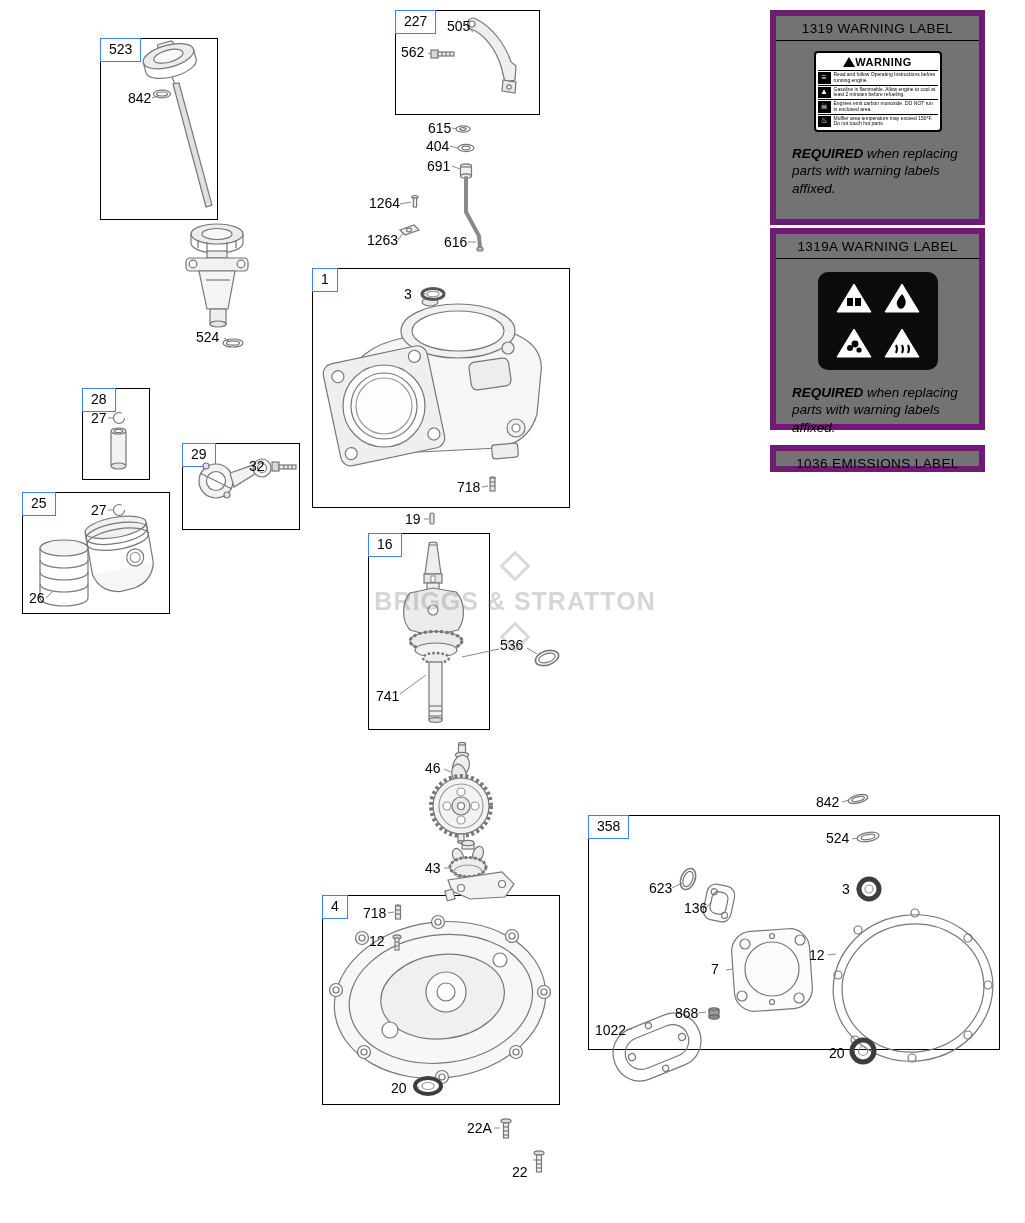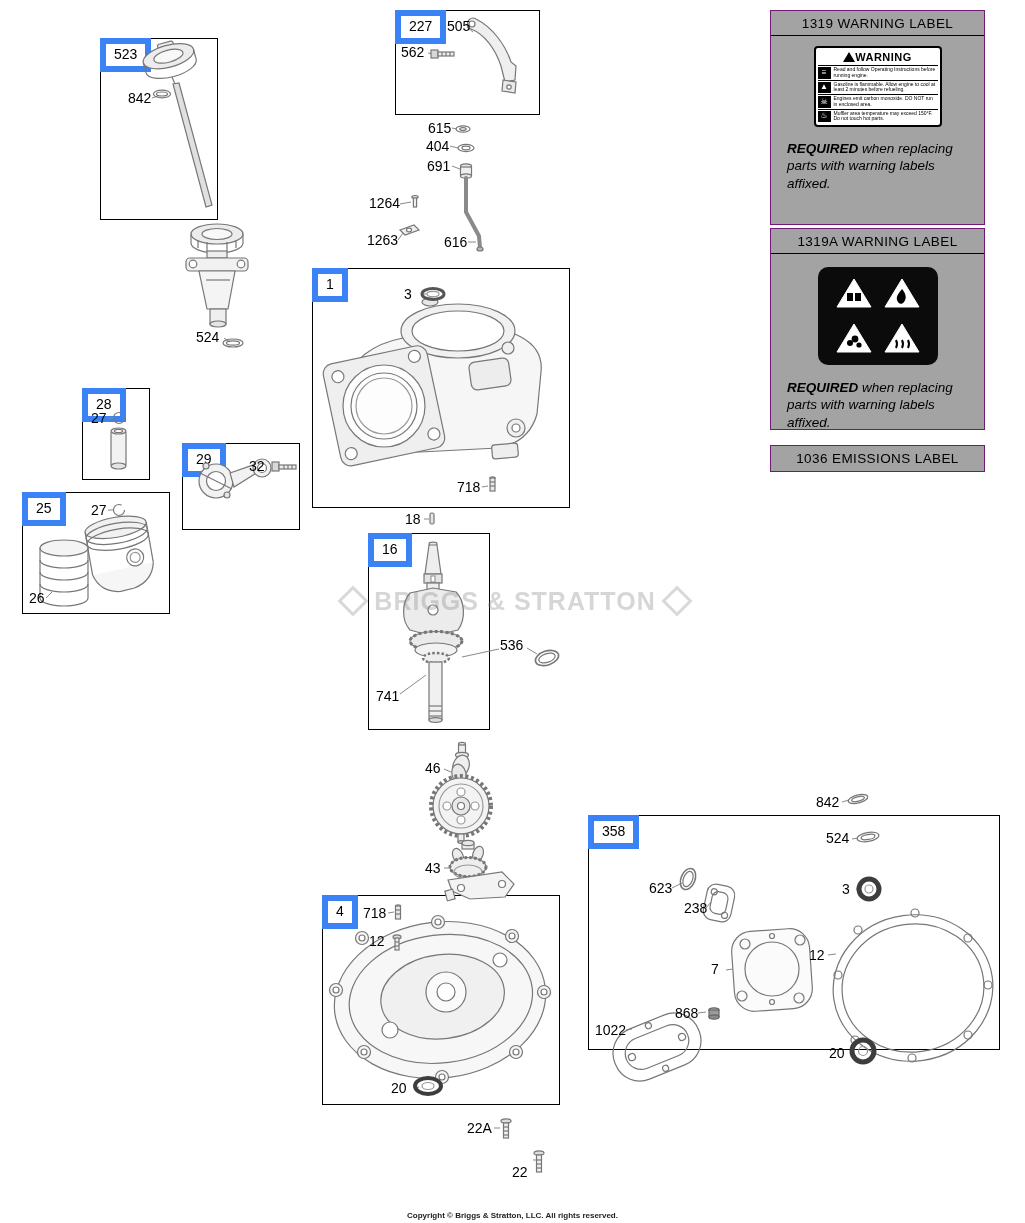--- a/index.html
+++ b/index.html
@@ -1,28 +1,28 @@
 <!DOCTYPE html>
 <html><head>
 <meta charset="utf-8">
 <style>
   * { margin:0; padding:0; box-sizing:border-box; }
   html,body { background:#fff; }
   body { font-family:"Liberation Sans", sans-serif; color:#000; }
   .page { position:relative; width:1025px; height:1223px; background:#fff; overflow:hidden; }
 
   .gbox { position:absolute; border:1px solid #000; }
-  .gbox-label { position:absolute; top:-1px; left:-1px; border:6px solid #3b82f6; background:#fff;
+  .gbox-label { position:absolute; top:-1px; left:-1px; border:1px solid #3b82f6; background:#fff;
                 padding:2px 8px; font-size:14px; line-height:1.25; }
 
   .art { position:absolute; left:0; top:0; pointer-events:none; }
 
   .callout { position:absolute; font-size:14px; line-height:1.1; white-space:nowrap; }
 
-  .wbox { position:absolute; border:1px solid #701a75; background:#a3a3a3; }
+  .wbox { position:absolute; border:6px solid #701a75; background:#737373; }
   .wbox-header { border-bottom:1px solid #000; text-align:center; font-size:13.5px;
                  padding:5px 2px 4px 2px; letter-spacing:.4px; }
   .wbox-body { position:relative; }
 
   .sticker { width:128px; margin:10px auto 0 auto; border:2px solid #000; border-radius:4px;
              background:#fff; padding:2px; }
   .sticker-header { display:flex; align-items:center; justify-content:center; 
                     border-bottom:1.5px solid #000; padding:1px 0 2px 0; }
   .sticker-header .word { font-weight:bold; font-size:11px; letter-spacing:.5px; }
   .tri { width:0; height:0; border-left:6px solid transparent; border-right:6px solid transparent;
@@ -33,21 +33,21 @@
                  display:flex; align-items:center; justify-content:center; }
   .sticker-txt { font-size:5px; line-height:1.15; color:#000; }
 
   .required-text { font-style:italic; font-size:13.5px; line-height:1.28; margin:13px 14px 0 16px; }
   .required-text b { font-weight:bold; font-style:italic; }
 
   .blacklabel { display:block; margin:12px auto 0 auto; }
 
   .watermark { position:absolute; left:384px; top:578px; width:262px; height:46px;
                display:flex; align-items:center; justify-content:center; gap:10px;
-               pointer-events:none; }
+               pointer-events:none;flex-direction:column; }
   .watermark .wm-text { font-weight:bold; font-size:25px; letter-spacing:1px;
                         color:rgba(130,130,130,0.33); white-space:nowrap; }
   .wm-diamond { width:22px; height:22px; border:3px solid rgba(130,130,130,0.30);
                 transform:rotate(45deg); flex:0 0 auto; }
 
   .footer { position:absolute; left:0; top:1211px; width:100%; text-align:center;
             font-size:8px; font-weight:bold; color:#222; }
 </style>
 </head>
 <body>
@@ -557,46 +557,45 @@
   <span class="callout" style="left:447px;top:19px">505</span>
   <span class="callout" style="left:401px;top:45px">562</span>
   <span class="callout" style="left:428px;top:121px">615</span>
   <span class="callout" style="left:426px;top:139px">404</span>
   <span class="callout" style="left:427px;top:159px">691</span>
   <span class="callout" style="left:369px;top:196px">1264</span>
   <span class="callout" style="left:367px;top:233px">1263</span>
   <span class="callout" style="left:444px;top:235px">616</span>
   <span class="callout" style="left:404px;top:287px">3</span>
   <span class="callout" style="left:457px;top:480px">718</span>
-  <span class="callout" style="left:405px;top:512px">18</span>
+  <span class="callout" style="left:405px;top:512px">19</span>
   <span class="callout" style="left:376px;top:689px">741</span>
   <span class="callout" style="left:500px;top:638px">536</span>
   <span class="callout" style="left:425px;top:761px">46</span>
   <span class="callout" style="left:425px;top:861px">43</span>
   <span class="callout" style="left:363px;top:906px">718</span>
   <span class="callout" style="left:369px;top:934px">12</span>
   <span class="callout" style="left:391px;top:1081px">20</span>
   <span class="callout" style="left:816px;top:795px">842</span>
   <span class="callout" style="left:826px;top:831px">524</span>
   <span class="callout" style="left:649px;top:881px">623</span>
-  <span class="callout" style="left:684px;top:901px">238</span>
+  <span class="callout" style="left:684px;top:901px">136</span>
   <span class="callout" style="left:842px;top:882px">3</span>
   <span class="callout" style="left:711px;top:962px">7</span>
   <span class="callout" style="left:809px;top:948px">12</span>
   <span class="callout" style="left:675px;top:1006px">868</span>
   <span class="callout" style="left:595px;top:1023px">1022</span>
   <span class="callout" style="left:829px;top:1046px">20</span>
   <span class="callout" style="left:467px;top:1121px">22A</span>
   <span class="callout" style="left:512px;top:1165px">22</span>
   <span class="callout" style="left:91px;top:411px">27</span>
   <span class="callout" style="left:91px;top:503px">27</span>
   <span class="callout" style="left:29px;top:591px">26</span>
   <span class="callout" style="left:249px;top:459px">32</span>
 
   <div class="watermark">
     <span class="wm-diamond"></span>
     <span class="wm-text">BRIGGS &amp; STRATTON</span>
     <span class="wm-diamond"></span>
   </div>
 
-  <div class="footer">Copyright © Briggs &amp; Stratton, LLC. All rights reserved.</div>
 
 </div>
 
 </body></html>

